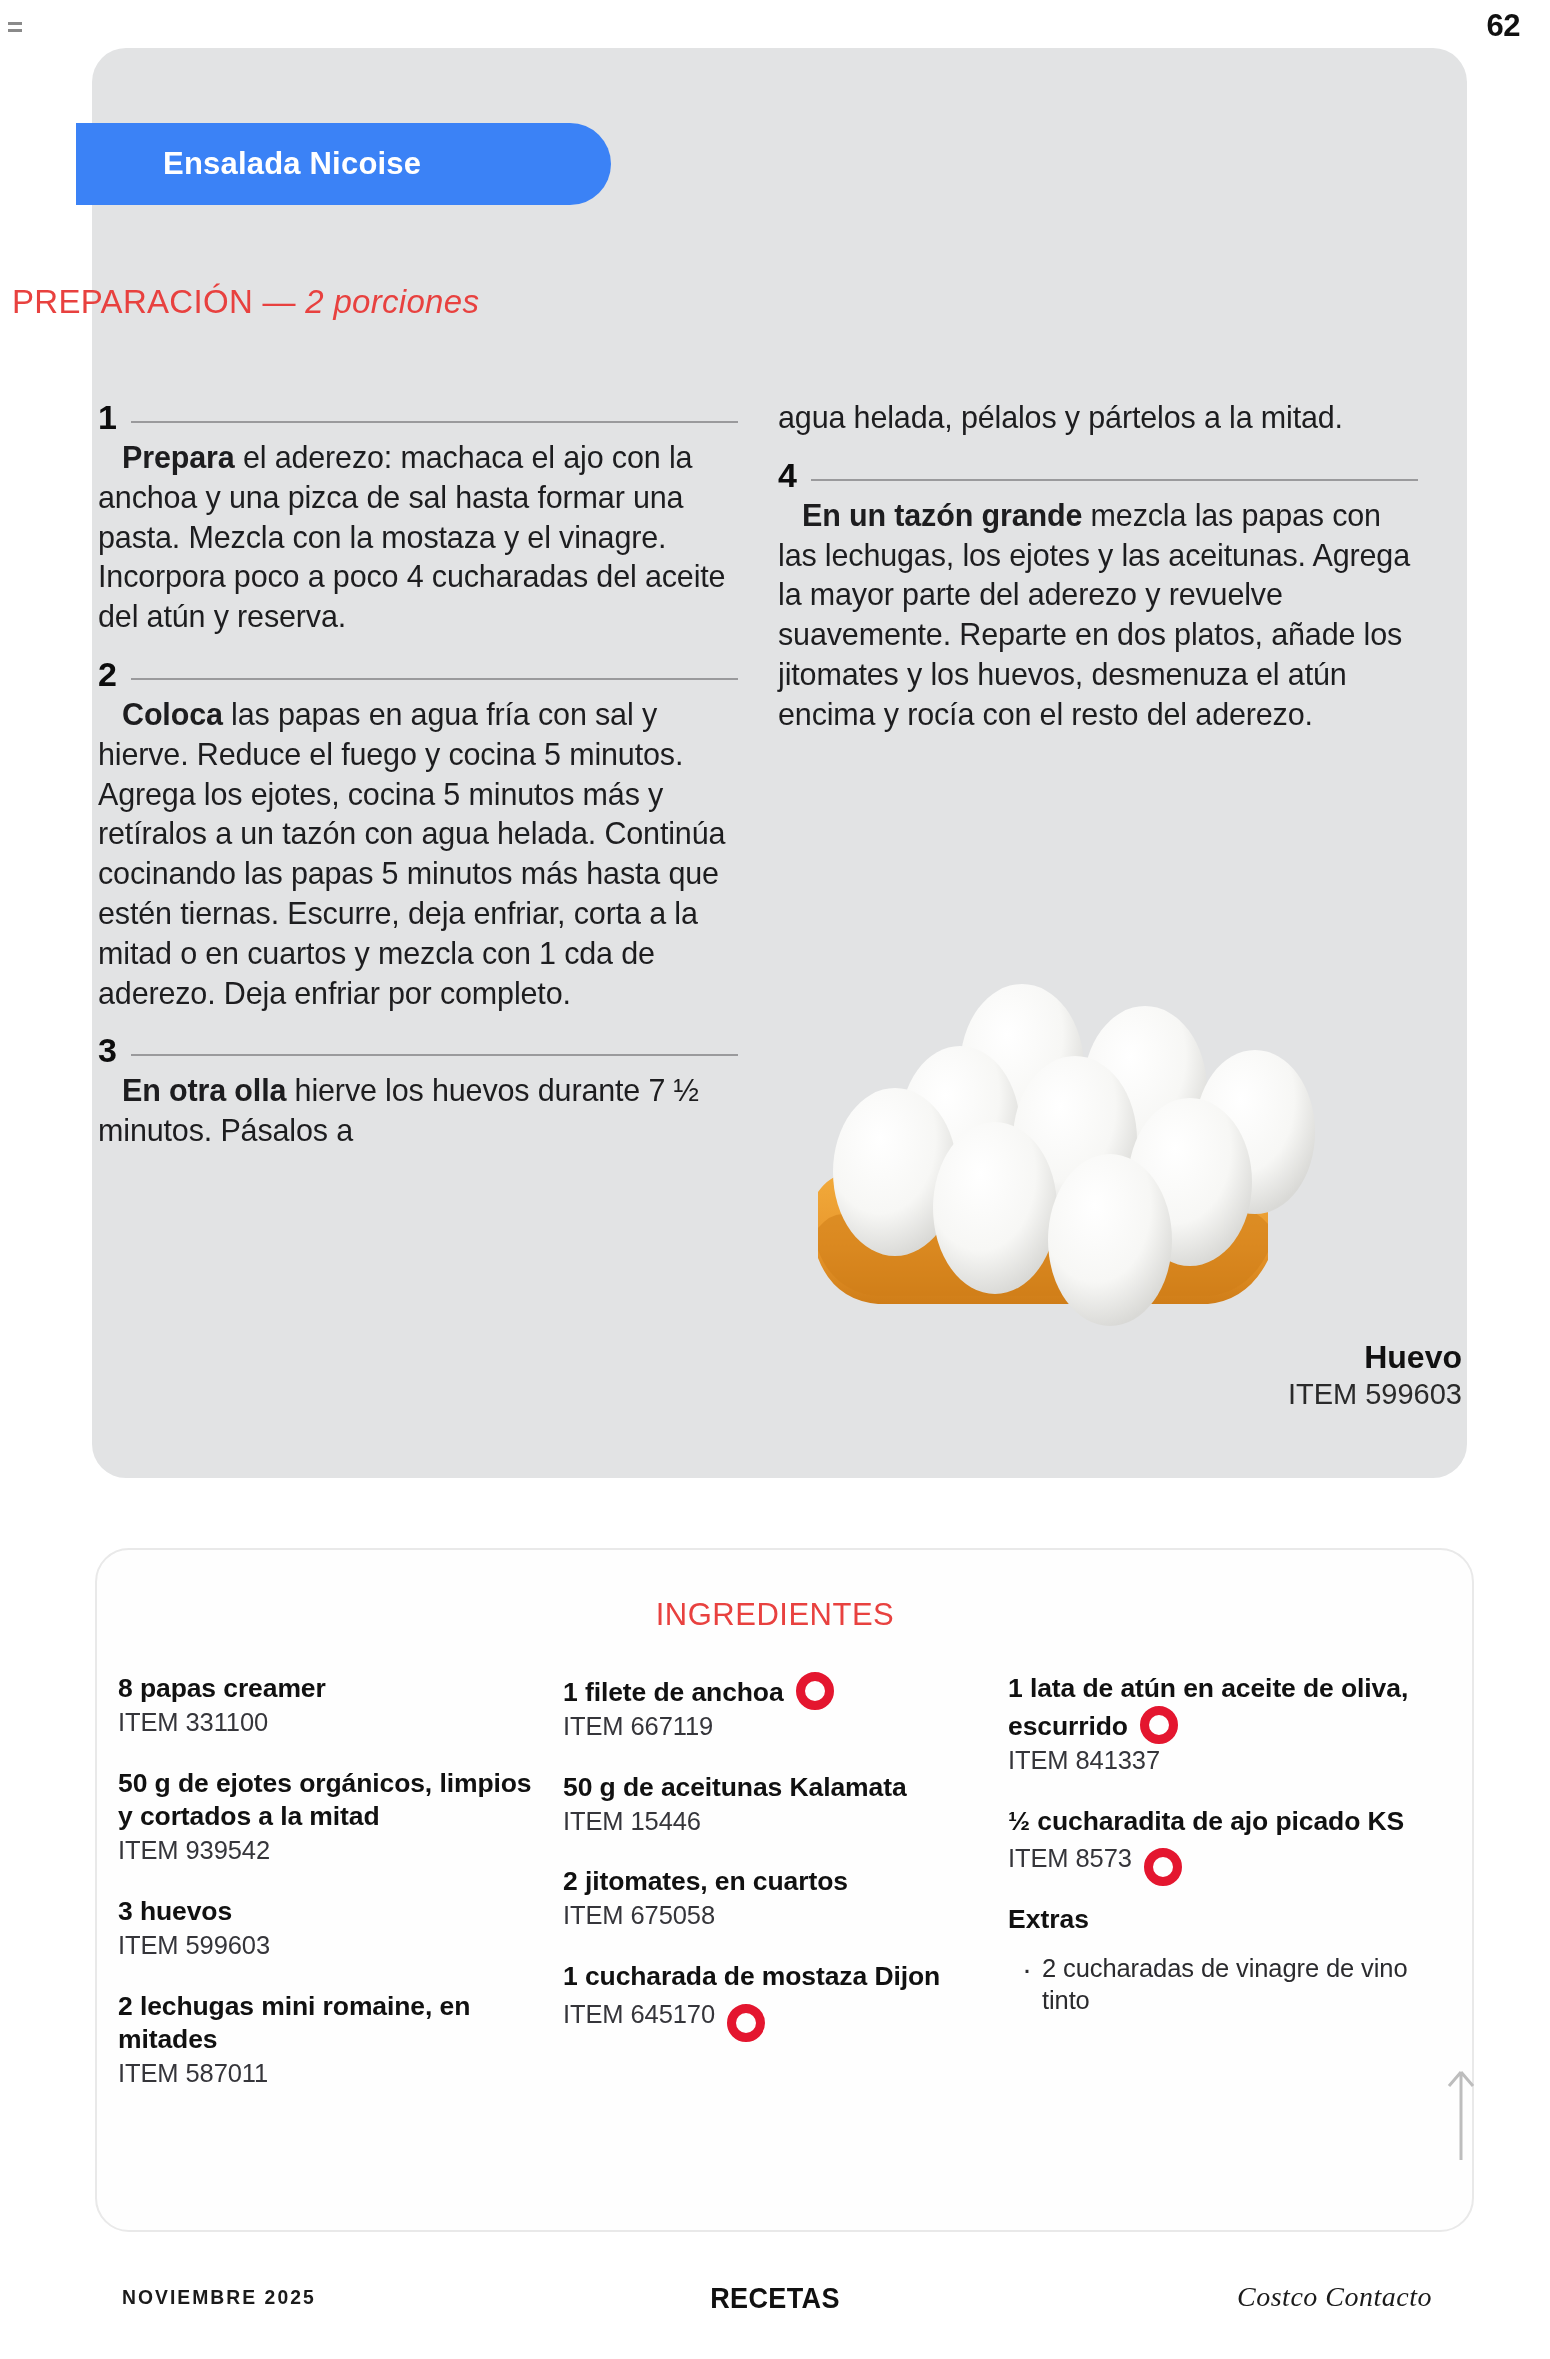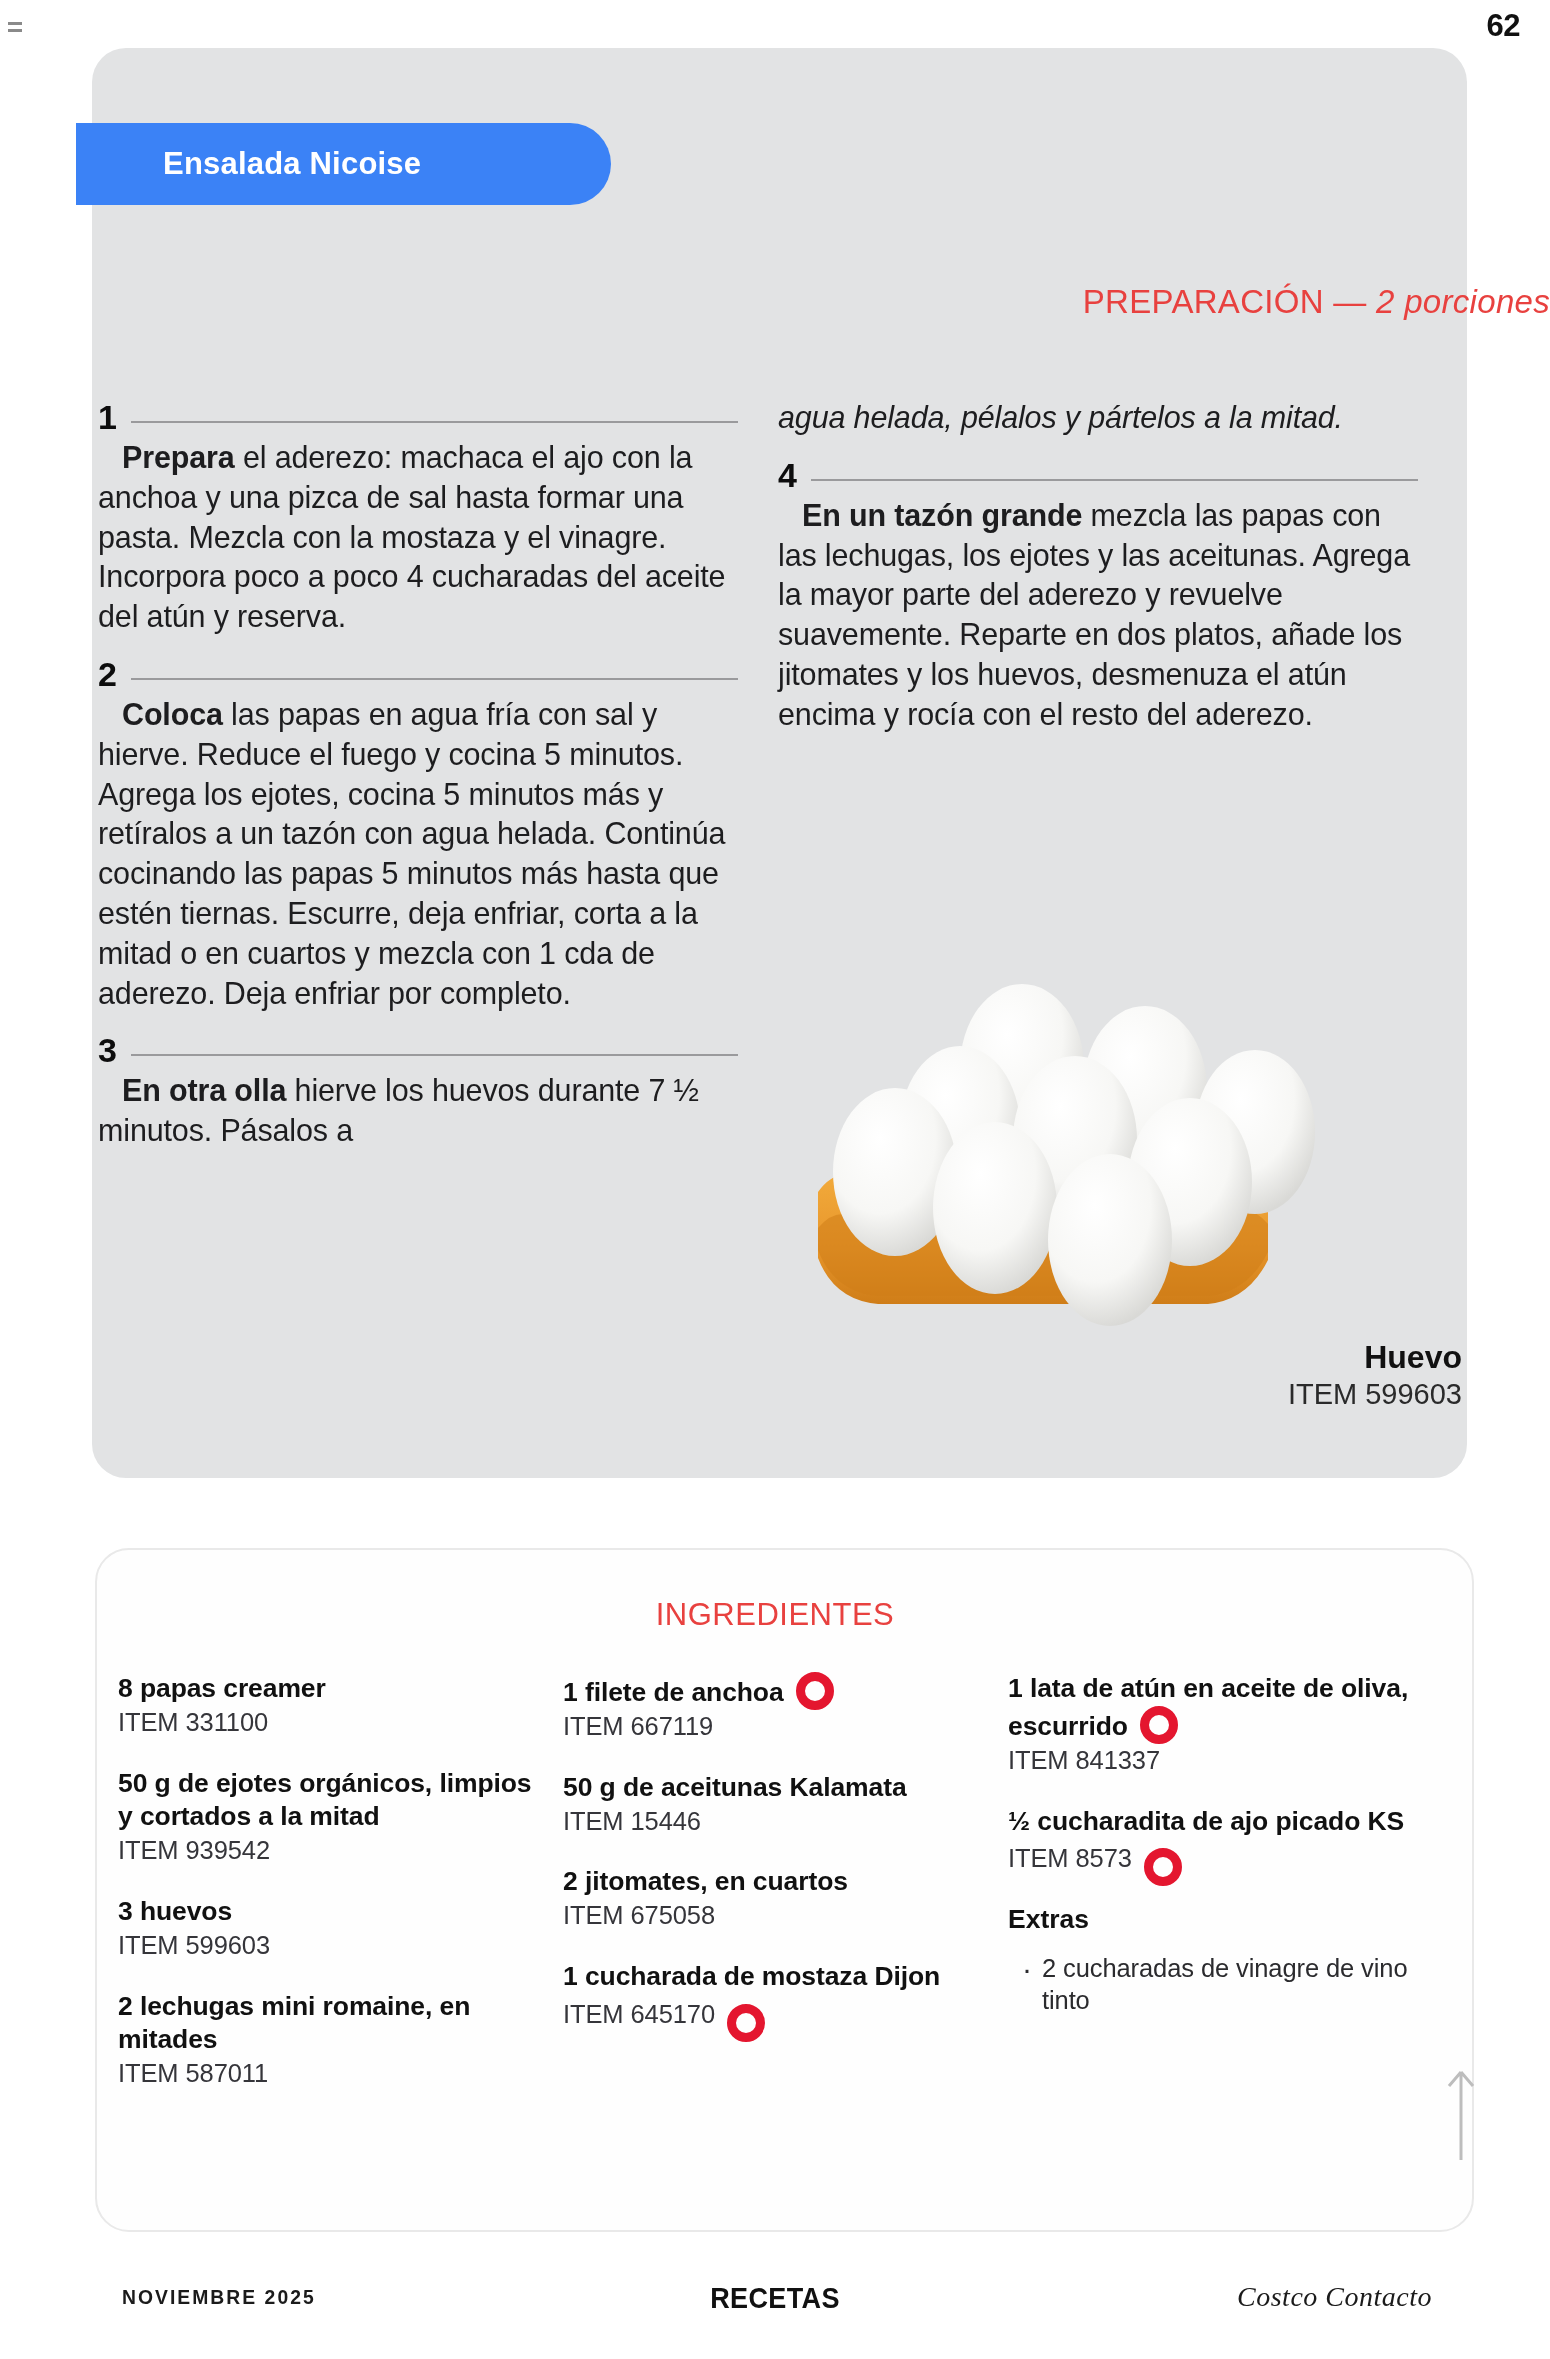--- a/index.html
+++ b/index.html
@@ -38,22 +38,22 @@
     border-top-right-radius:41px;border-bottom-right-radius:41px;
     display:flex;align-items:center;
   }
   .title-pill span{
     color:#ffffff;font-size:31px;font-weight:bold;letter-spacing:.2px;
     padding-left:87px;
   }
 
   
   .prep-head{
-    position:absolute;left:0;right:0;top:283px;
-    text-align:right;color:#e8413f;
+    position:absolute;left:12px;right:0;top:283px;
+    text-align:left;color:#e8413f;
     font-size:33px;letter-spacing:.3px;
   }
   .prep-head .porciones{font-style:italic;}
 
   
   .steps{
     position:absolute;left:98px;top:398px;width:1320px;
     display:flex;gap:40px;
   }
   .col{width:640px;}
@@ -65,21 +65,21 @@
     font-size:34px;font-weight:bold;line-height:1;color:#0d0d0d;
     position:relative;top:2px;
   }
   .step-rule{flex:1;height:2px;background:#9a9a9c;margin-bottom:9px;}
   .step-body{
     font-size:30.5px;line-height:1.305;color:#1d1d1f;
     letter-spacing:-.15px;
     margin:0 0 18px 0;
   }
   .step-body b{font-weight:bold;margin-left:24px;}
-  .col-right .step-body.cont{margin-top:0;font-style:italic;}
+  .col-right .step-body.cont{margin-top:0;}
 
   
   .egg-photo{
     position:absolute;left:800px;top:960px;width:560px;height:390px;
   }
   .egg-photo svg{display:block;width:100%;height:100%;}
 
   .egg-caption{
     position:absolute;right:88px;top:1340px;text-align:right;
   }

